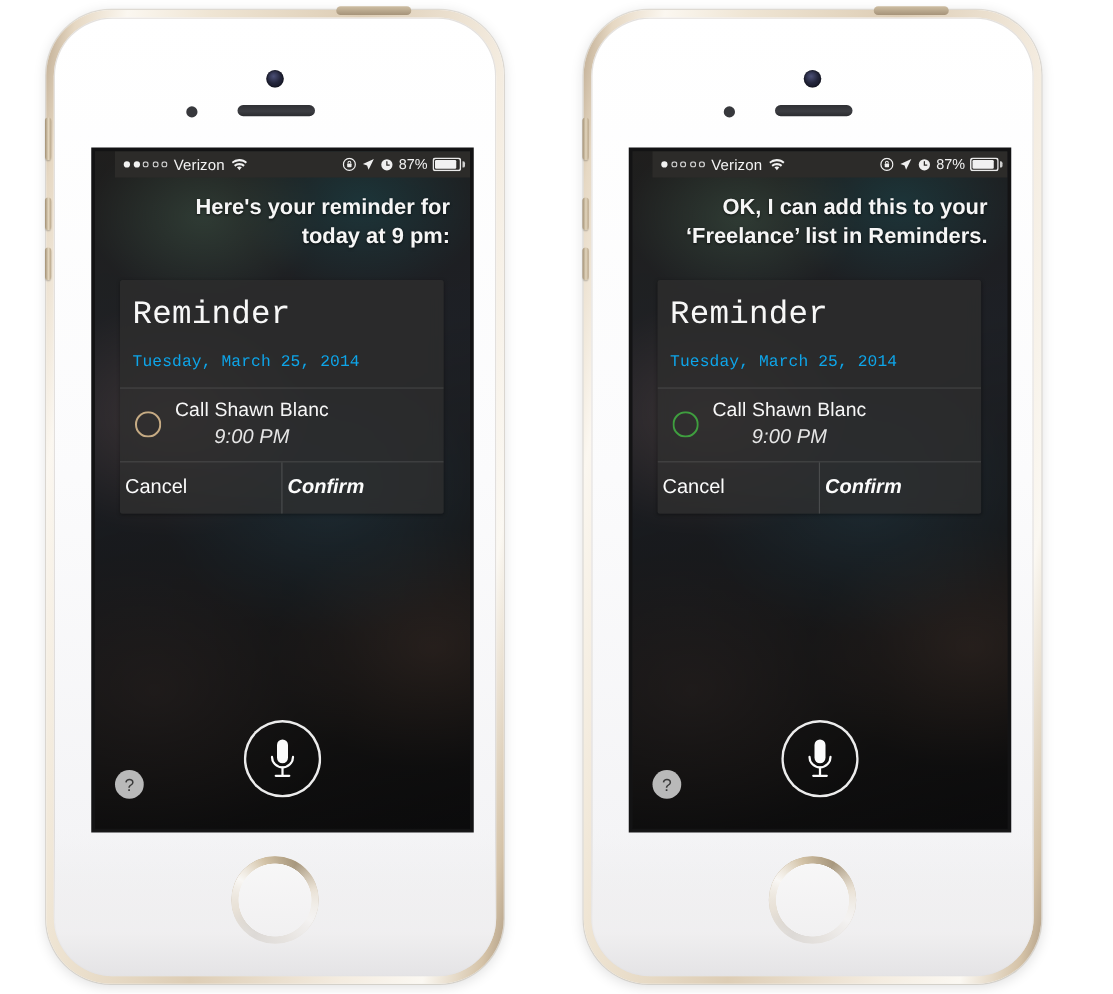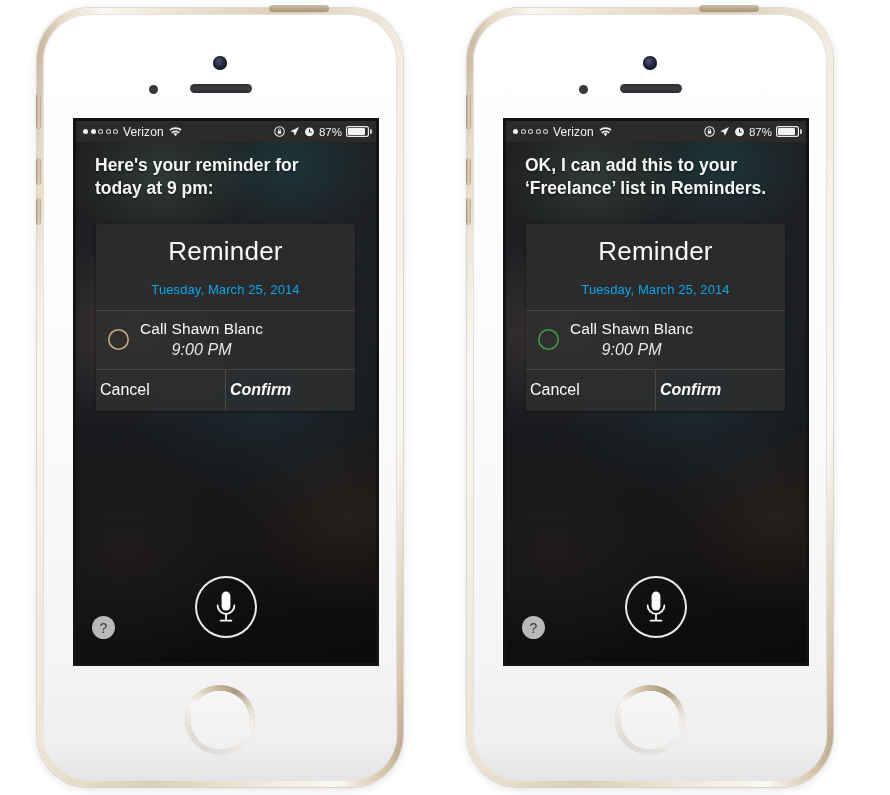--- a/index.html
+++ b/index.html
@@ -125,21 +125,21 @@
     filter: blur(3px);
     transform: scale(1.06);
   }
   .wallpaper-dim {
     position:absolute; inset:0;
     background: linear-gradient(180deg, rgba(10,10,10,0.25) 0%, rgba(8,8,9,0.1) 40%, rgba(6,6,7,0.45) 100%);
   }
 
   
   .statusbar {
-    position: absolute; left: 0; top: 0; right: 0; height: 21px;
+    position: absolute; left: 16px; top: 0; right: 0; height: 21px;
     background: #2c2b29;
     display: flex; align-items: center;
     padding: 0 7px;
     color: #f3f3f3;
     font-size: 11.5px;
     letter-spacing: .1px;
     gap: 37px;
   }
   .sb-left  { display:flex; align-items:center; gap:5px; }
   .sb-right { display:flex; align-items:center; gap:4px; margin-left:auto;text-align:center; }
@@ -165,36 +165,38 @@
 
   
   .siri-text {
     position: absolute; left: 19px; right: 16px; top: 33px;
     color: #f6f6f6;
     font-size: 17.5px;
     font-weight: bold;
     line-height: 1.32;
     text-shadow: 0 1px 2px rgba(0,0,0,0.65);
     white-space: pre-line;
+    text-align: right;
   }
 
   
   .card {
     position: absolute; left: 20px; right: 21px; top: 103px;
     border-radius: 2px;
     overflow: hidden;
     background: rgba(40,40,40,0.55);
     backdrop-filter: blur(6px);
     box-shadow: 0 1px 3px rgba(0,0,0,0.35);
   }
   .card-head {
     padding: 14px 10px 13px;
-    text-align: center;
+    text-align: left;
     background: rgba(46,46,46,0.62);
     border-bottom: 1px solid rgba(255,255,255,0.13);
+    font-family: Liberation Mono, monospace;
   }
   .card-title {
     color: #f7f7f7;
     font-size: 26px;
     font-weight: 300;
     letter-spacing: .2px;
     line-height: 1.05;
   }
   .card-date {
     margin-top: 17px;

